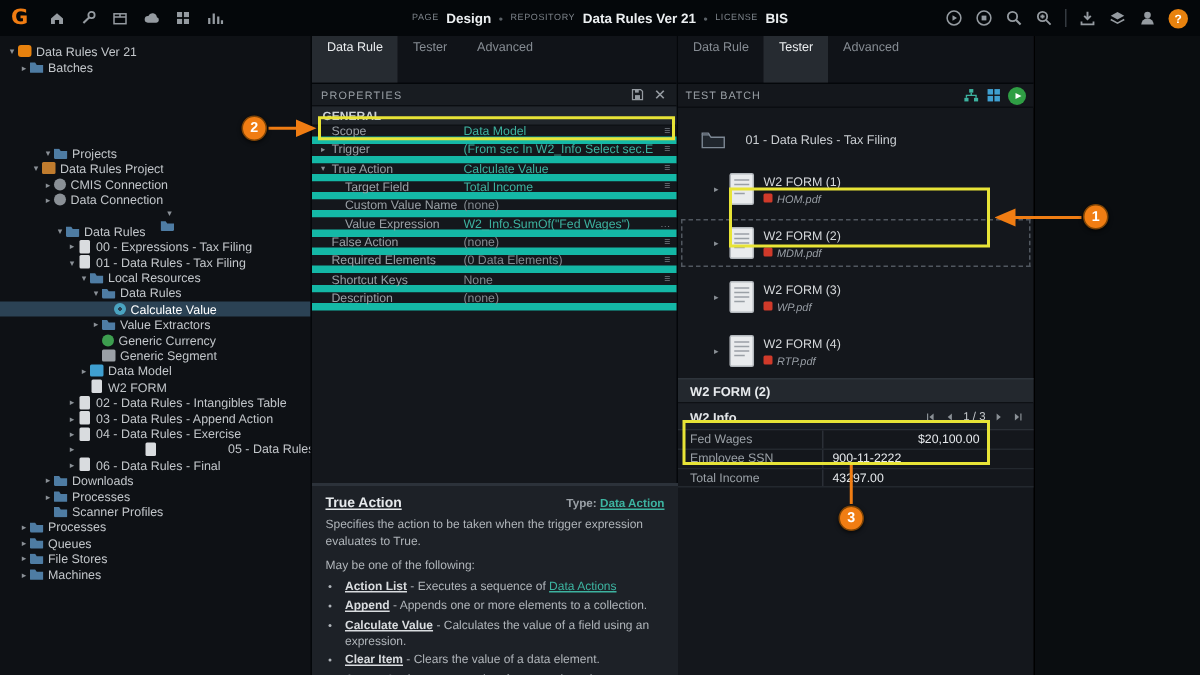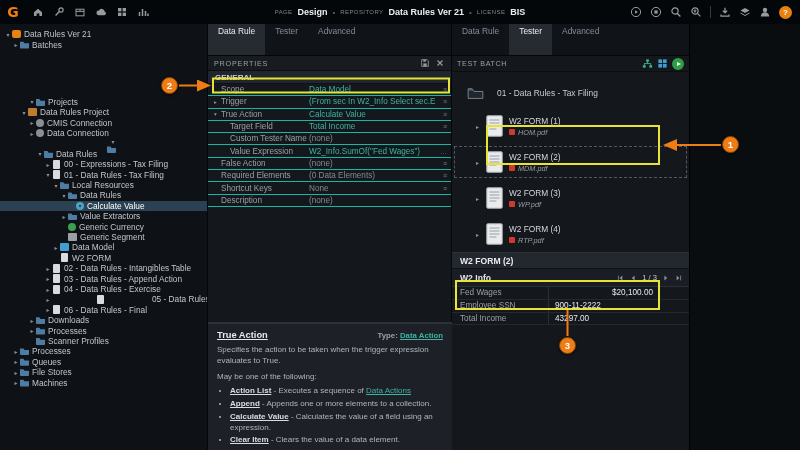--- a/index.html
+++ b/index.html
@@ -43,21 +43,21 @@
   .midpanel{position:absolute;left:208px;top:24px;width:244px;height:426px;background:#14171c;border-right:1px solid #04070a}
   .tabbar{height:32px;background:#101318;display:flex;border-bottom:1px solid #04070a}
   .tab{padding:0 10px;line-height:15px;font-size:8.4px;color:#868c93;cursor:pointer}
   .tab.active{background:#262b31;color:#e9ecee}
   .propsbar{height:15px;display:flex;align-items:center;padding:0 6px;background:#181c21;border-bottom:1px solid #0a0d11}
   .propsbar .pt{font-size:7.2px;letter-spacing:.8px;color:#9aa0a6}
   .pb-icons{margin-left:auto;display:flex;gap:5px;align-items:center}
   .islot{display:inline-flex;cursor:pointer}
   .pb-icons .islot svg{width:10px;height:10px}
   .section-hdr{height:13px;line-height:13px;background:#21262c;color:#ccd1d5;font-size:8px;font-weight:bold;padding-left:7px;border-bottom:1px solid #0e1115;cursor:pointer}
-  .prow{display:flex;align-items:center;height:12.3px;border-bottom:1px solid #14b8a6;padding:0 4px 0 6px;background:#14171c;cursor:pointer}
+  .prow{display:flex;align-items:center;height:12.3px;border-bottom:5px solid #14b8a6;padding:0 4px 0 6px;background:#14171c;cursor:pointer}
   .pcaret{width:7px;flex:none;font-size:5.5px;color:#8a9096}
   .plbl{width:88px;flex:none;font-size:8.2px;color:#9aa0a6;overflow:hidden;white-space:nowrap}
   .prow.ind .plbl{padding-left:9px}
   .pval{flex:1;font-size:8.2px;color:#3db3a0;overflow:hidden;white-space:nowrap}
   .pval.muted{color:#848a90}
   .pend{width:11px;flex:none;color:#757b82;font-size:7px;text-align:right}
   .help{position:absolute;left:0;top:298px;width:244px;height:128px;background:#1d2127;border-top:2px solid #2c323a;padding:6px 9px 0 9px;overflow:hidden}
   .help-head{display:flex;align-items:baseline}
   .help-title{font-size:9.3px;font-weight:bold;color:#e6e9ec;text-decoration:underline}
   .help-type{margin-left:auto;font-size:7.8px;color:#9aa0a6;font-weight:bold}
@@ -410,21 +410,21 @@
           <span class="pend">≡</span>
         </div>
         <div class="prow ind">
           <span class="pcaret"></span>
           <span class="plbl">Target Field</span>
           <span class="pval">Total Income</span>
           <span class="pend">≡</span>
         </div>
         <div class="prow ind">
           <span class="pcaret"></span>
-          <span class="plbl">Custom Tester Name</span>
+          <span class="plbl">Custom Value Name</span>
           <span class="pval muted">(none)</span>
           <span class="pend"></span>
         </div>
         <div class="prow ind">
           <span class="pcaret"></span>
           <span class="plbl">Value Expression</span>
           <span class="pval">W2_Info.SumOf("Fed Wages")</span>
           <span class="pend">…</span>
         </div>
         <div class="prow">

